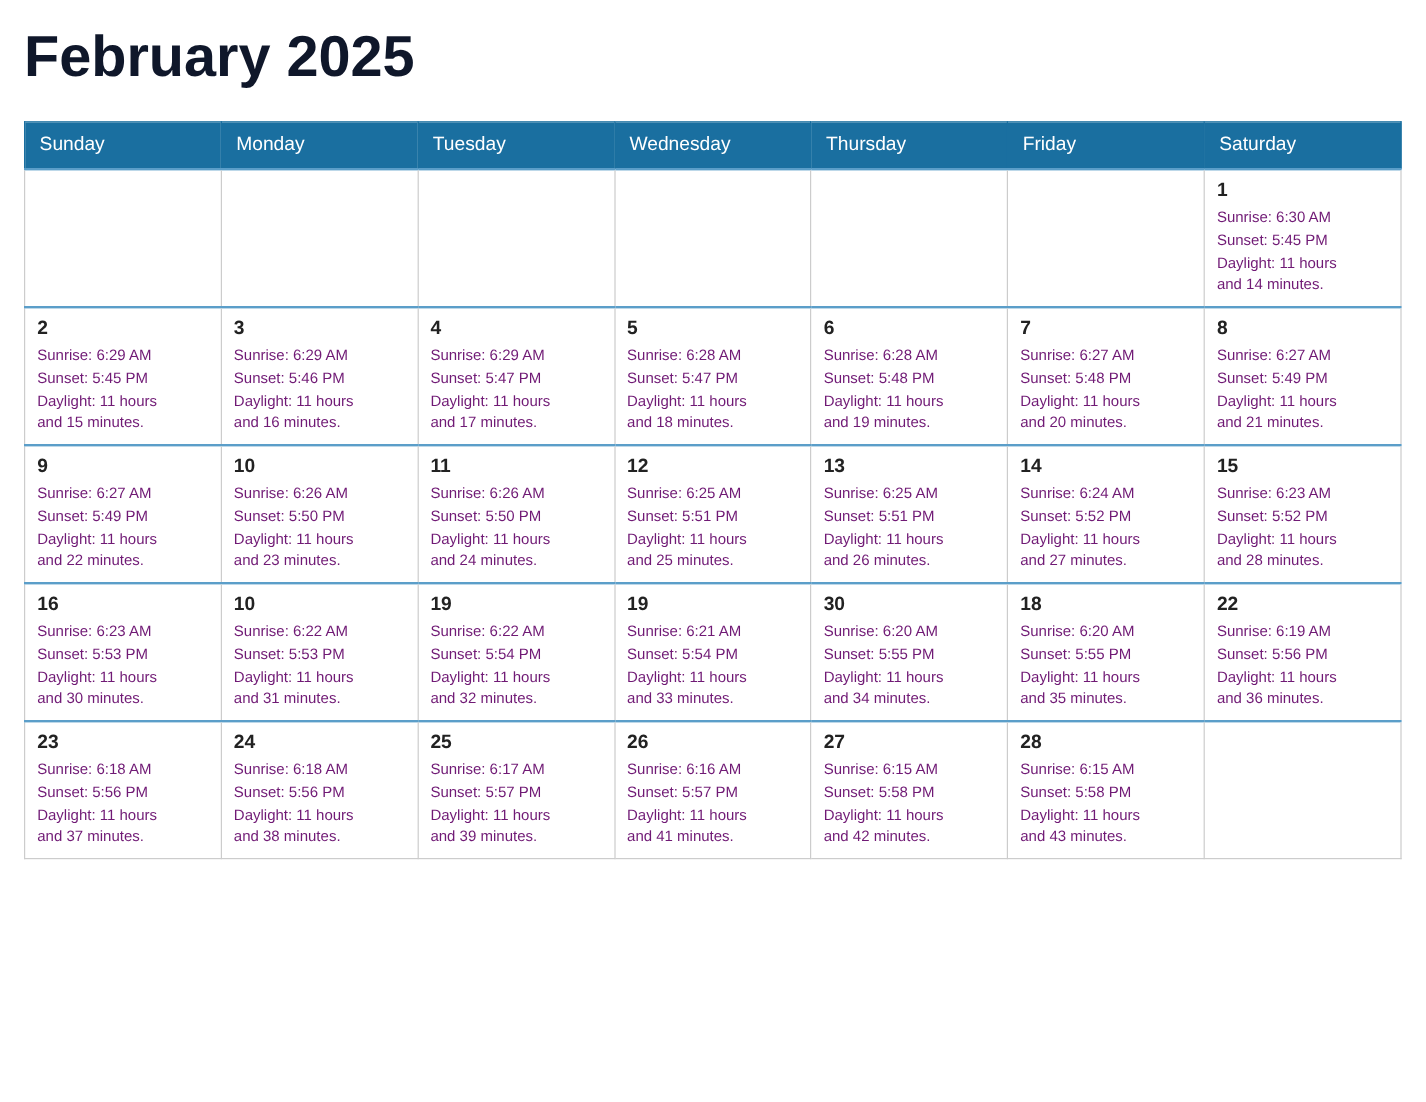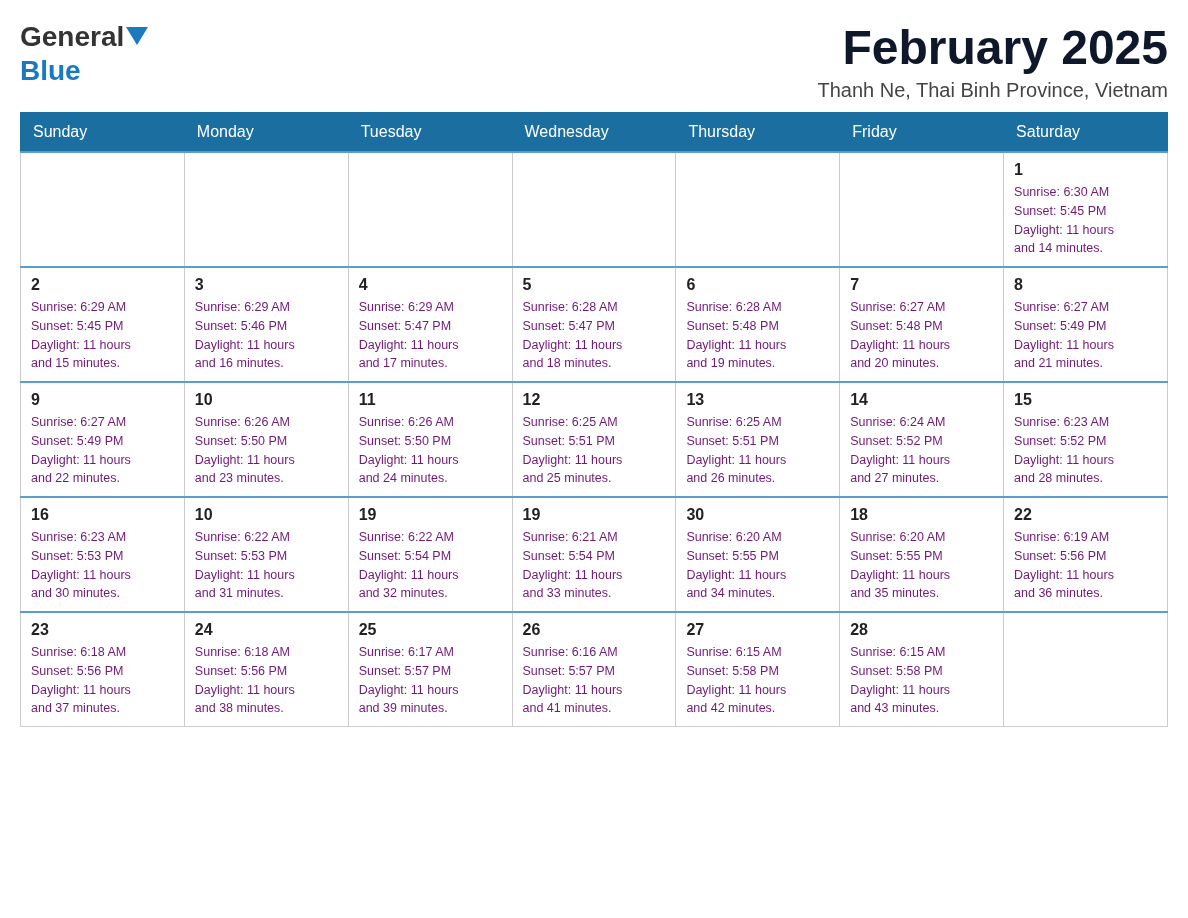--- a/index.html
+++ b/index.html
@@ -25,21 +25,21 @@
       color: #0f172a;
     }
     .subtitle {
       font-size: 20px;
       color: #444;
       margin-top: 4px;
     }
     .calendar {
       width: 100%;
       border-collapse: collapse;
-      margin-top: 10px;
+      margin-top: 26px;
       padding-left: 23px;
     }
     .calendar th {
       background-color: #1a6fa0;
       color: #fff;
       text-align: left;
       padding: 10px 12px;
       font-size: 16px;
       font-weight: normal;
       border: 1px solid #1a6fa0;
@@ -72,36 +72,22 @@
       background: #fff;
     }
     .logo-block {
       line-height: 1.2;
     }
   </style>
 </head>
 <body>
 
 <div class="header">
-  <div class="logo-block">
-    <div style="display:flex; align-items:center;">
-      <span style="font-size:28px; font-weight:bold; color:#333; font-family:Arial;">General</span>
-      <span style="display:inline-block; margin-left:2px; margin-top:2px;">
-        <svg width="22" height="18" viewBox="0 0 22 18">
-          <polygon points="0,0 22,0 11,18" fill="#1a7abf"></polygon>
-        </svg>
-      </span>
-    </div>
-    <div>
-      <span style="font-size:28px; font-weight:bold; color:#1a7abf; font-family:Arial;">Blue</span>
-    </div>
-  </div>
   <div class="title-section">
     <div class="main-title">February 2025</div>
-    <div class="subtitle">Thanh Ne, Thai Binh Province, Vietnam</div>
   </div>
 </div>
 
 <table class="calendar">
   <thead>
     <tr>
     <th>Sunday</th>
         <th>Monday</th>
         <th>Tuesday</th>
         <th>Wednesday</th>

